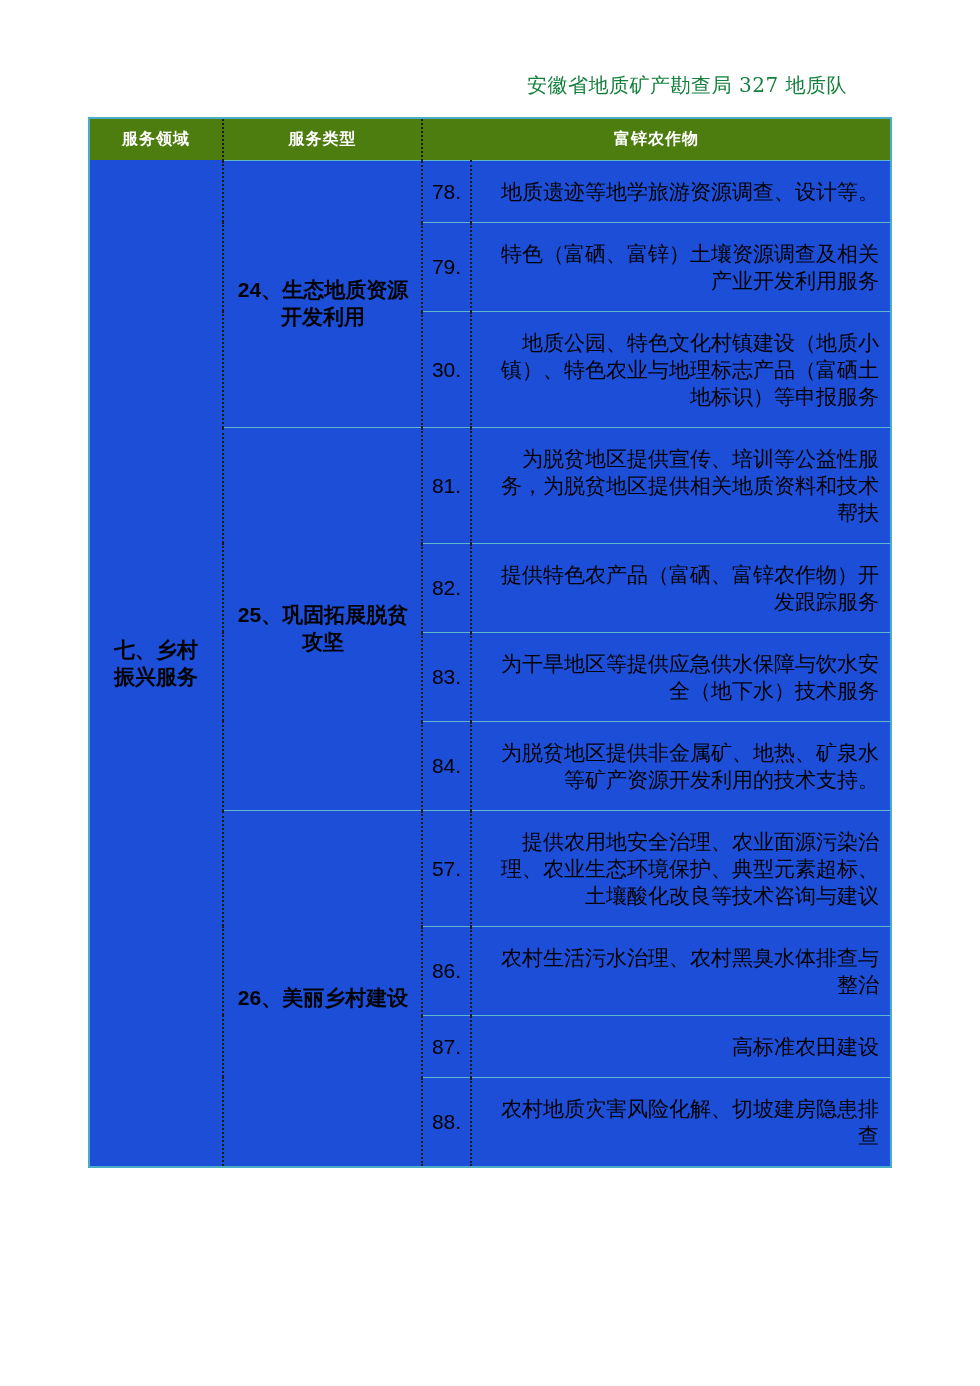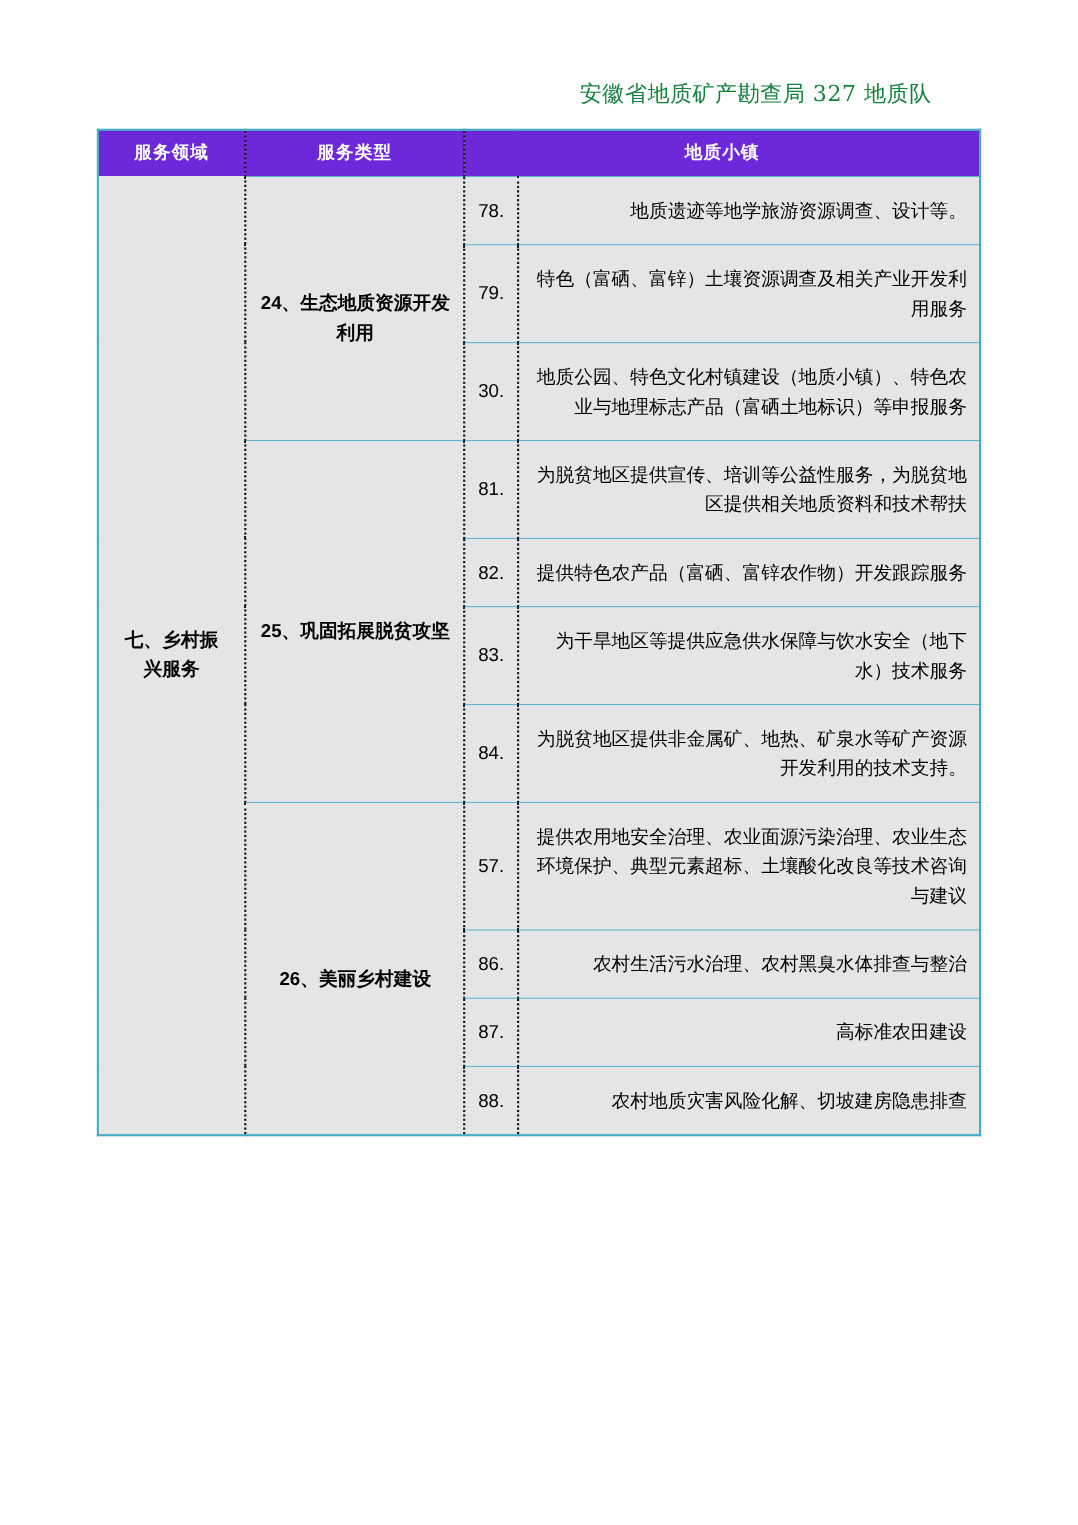--- a/index.html
+++ b/index.html
@@ -28,36 +28,36 @@
     table-layout: fixed;
     width: 802px;
     border: 2px solid #4BACC6;
   }
   .svc-table col.c-area    { width: 134px; }
   .svc-table col.c-type    { width: 199px; }
   .svc-table col.c-num     { width: 49px;  }
   .svc-table col.c-content { width: 420px; }
 
   .svc-table th {
-    background: #6d28d9;
+    background: #4d7c0f;
     color: #ffffff;
     font-weight: bold;
     font-size: 16px;
     height: 42px;
     text-align: center;
     vertical-align: middle;
     letter-spacing: 1px;
   }
   .svc-table th.b-dot { border-left: 2px dotted #1c1c1c; }
 
   .svc-table td {
     vertical-align: middle;
-    font-size: 17px;
+    font-size: 21px;
     line-height: 27px;
-    background: #e5e5e5;
+    background: #1d4ed8;
   }
   .cell-area {
     text-align: center;
     font-weight: bold;
     padding: 6px 23px;
   }
   .cell-type {
     text-align: center;
     font-weight: bold;
     border-left: 2px dotted #1c1c1c;
@@ -90,21 +90,21 @@
   <colgroup>
     <col class="c-area">
     <col class="c-type">
     <col class="c-num">
     <col class="c-content">
   </colgroup>
   <thead>
     <tr>
       <th>服务领域</th>
       <th class="b-dot">服务类型</th>
-      <th class="b-dot" colspan="2">地质小镇</th>
+      <th class="b-dot" colspan="2">富锌农作物</th>
     </tr>
   </thead>
   <tbody id="table-body">
       <tr>
         <td class="cell-area" rowspan="11">七、乡村振兴服务</td>
         <td class="cell-type" rowspan="3">24、生态地质资源开发利用</td>
         <td class="cell-num">78.</td>
         <td class="cell-content">地质遗迹等地学旅游资源调查、设计等。</td>
       </tr>
       <tr>

